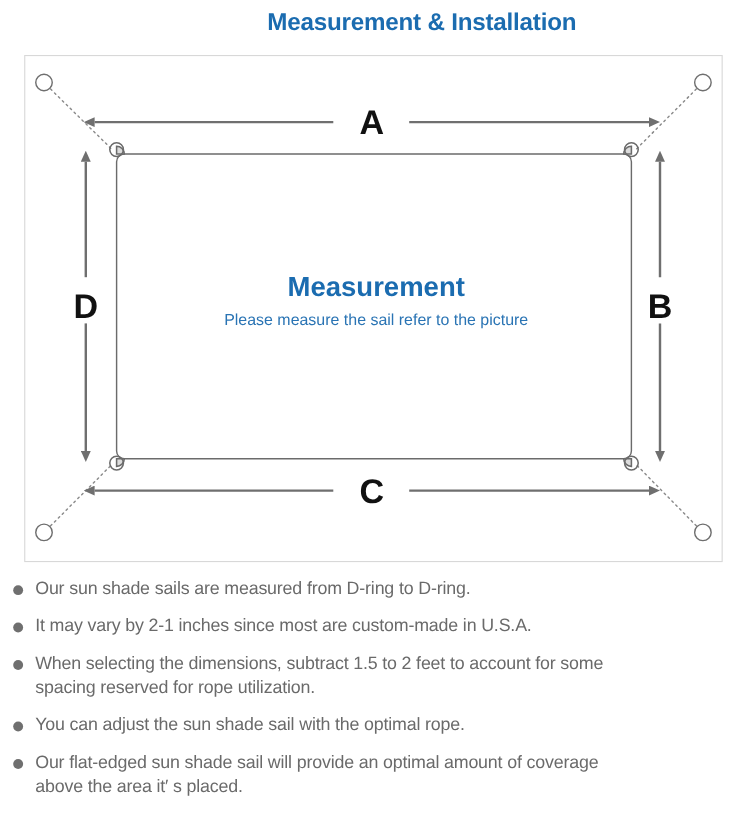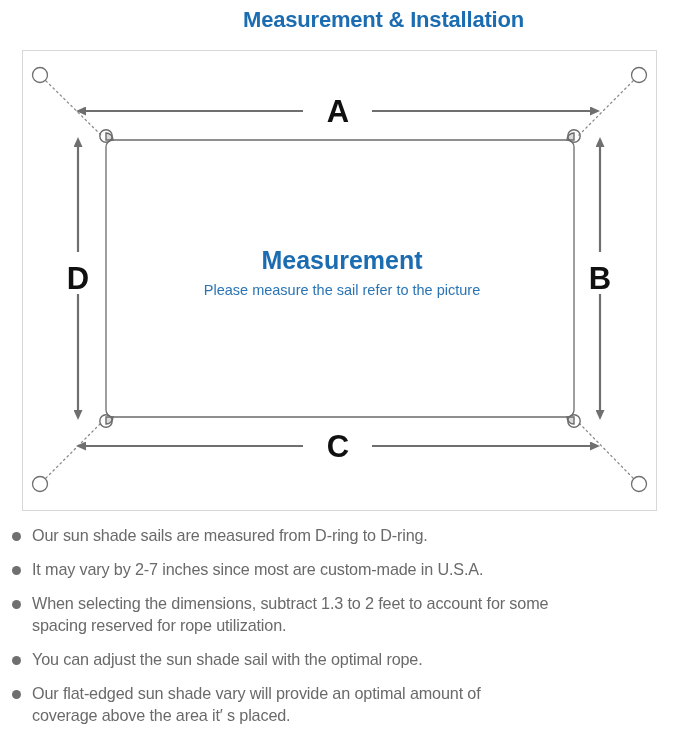--- a/index.html
+++ b/index.html
@@ -176,31 +176,31 @@
 
 <div id="notes">
 
   <div class="note-row">
     <span class="note-bullet"></span>
     <span class="note-text">Our sun shade sails are measured from D-ring to D-ring.</span>
   </div>
 
   <div class="note-row">
     <span class="note-bullet"></span>
-    <span class="note-text">It may vary by 2-7 inches since most are custom-made in U.S.A.</span>
-  </div>
-
-  <div class="note-row">
-    <span class="note-bullet"></span>
-    <span class="note-text">When selecting the dimensions, subtract 1.3 to 2 feet to account for some spacing reserved for rope utilization.</span>
+    <span class="note-text">It may vary by 2-1 inches since most are custom-made in U.S.A.</span>
+  </div>
+
+  <div class="note-row">
+    <span class="note-bullet"></span>
+    <span class="note-text">When selecting the dimensions, subtract 1.5 to 2 feet to account for some spacing reserved for rope utilization.</span>
   </div>
 
   <div class="note-row">
     <span class="note-bullet"></span>
     <span class="note-text">You can adjust the sun shade sail with the optimal rope.</span>
   </div>
 
   <div class="note-row">
     <span class="note-bullet"></span>
-    <span class="note-text">Our flat-edged sun shade vary will provide an optimal amount of coverage above the area it′ s placed.</span>
+    <span class="note-text">Our flat-edged sun shade sail will provide an optimal amount of coverage above the area it′ s placed.</span>
   </div>
 
 </div>
 
 </body></html>

